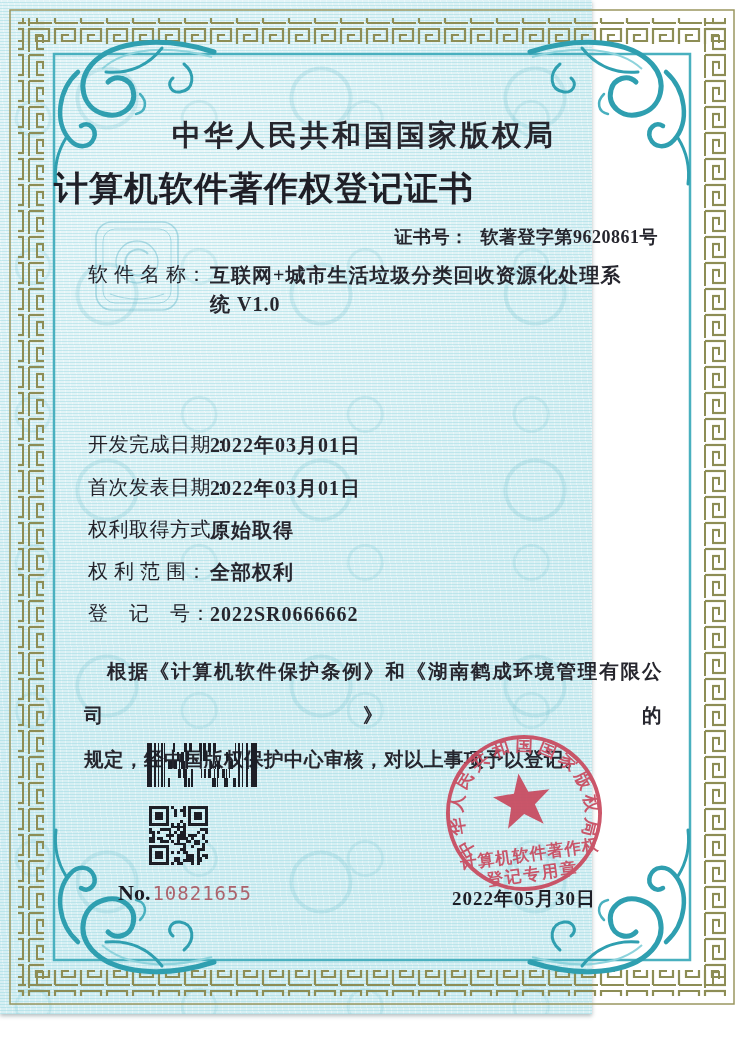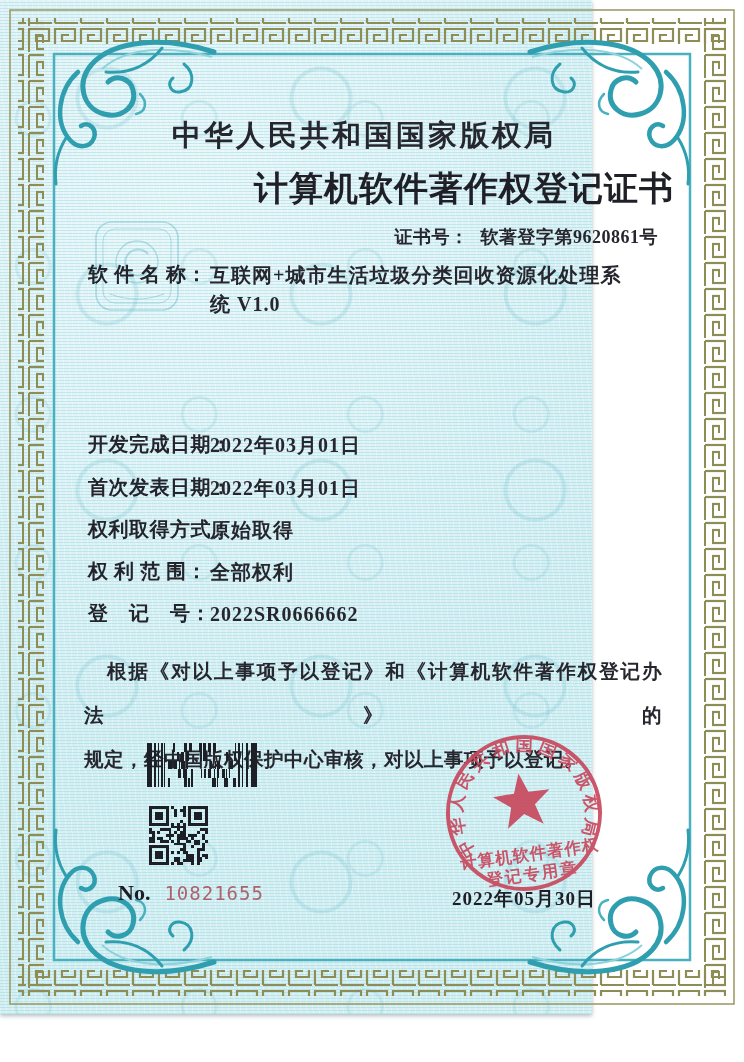--- a/index.html
+++ b/index.html
@@ -29,48 +29,48 @@
   }
   .border-svg{position:absolute;left:0;top:0;z-index:1;}
   .content{position:absolute;left:0;top:0;width:744px;height:1014px;z-index:2;color:#23232b;}
 
   .authority{
     position:absolute;left:54px;width:620px;top:116px;
     text-align:center;font-size:29px;font-weight:700;letter-spacing:3px;color:#26262e;
   }
   .cert-title{
     position:absolute;left:54px;width:620px;top:166px;
-    text-align:right;font-size:34px;font-weight:700;letter-spacing:1px;color:#1f1f27;
+    text-align:left;font-size:34px;font-weight:700;letter-spacing:1px;color:#1f1f27;
   }
   .certno{
     position:absolute;right:86px;top:225px;
     font-size:18px;font-weight:700;letter-spacing:.5px;color:#26262e;white-space:nowrap;
   }
   .certno .lbl{margin-right:12px;margin-left:12px;}
   .field-row{position:absolute;left:88px;white-space:nowrap;}
   .field-row .flabel{
-    display:inline-block;width:118px;font-size:20px;font-weight:700;
+    display:inline-block;width:118px;font-size:20px;font-weight:400;
     letter-spacing:.5px;vertical-align:top;color:#23232b;
   }
   .field-row .fvalue{
     display:inline-block;font-size:20px;font-weight:700;letter-spacing:1px;
     vertical-align:top;color:#26262e;max-width:470px;white-space:normal;line-height:29px;
   }
   .statement{
     position:absolute;left:84px;top:650px;width:578px;
     font-size:19.5px;font-weight:700;color:#26262e;line-height:44px;letter-spacing:.5px;
   }
   .st-line1{text-indent:23px;text-align:justify;text-align-last:justify;}
   .barcode{position:absolute;left:147px;top:743px;width:110px;height:44px;}
   .qrcode{position:absolute;left:149px;top:806px;width:59px;height:59px;}
   .serial{position:absolute;left:118px;top:880px;white-space:nowrap;}
   .serial .no{font-size:22px;font-weight:700;color:#1c1c24;font-family:"Liberation Serif",serif;margin-top:46px;}
   .serial .num{
     font-size:19px;color:#a8555f;font-family:"DejaVu Sans Mono",monospace;
-    letter-spacing:1px;margin-left:14px;opacity:.9;
+    letter-spacing:1px;margin-left:2px;opacity:.9;
   }
   .seal{position:absolute;left:424px;top:713px;width:200px;height:200px;transform:rotate(-8deg);opacity:.92;}
   .issue-date{
     position:absolute;left:452px;top:886px;font-size:19px;font-weight:700;
     letter-spacing:1px;color:#1e1e26;white-space:nowrap;
   }
 </style>
 </head>
 <body>
 
@@ -146,21 +146,21 @@
     <div class="field-row" style="top:558px">
       <span class="flabel">权 利 范 围：</span>
       <span class="fvalue">全部权利</span>
     </div>
     <div class="field-row" style="top:600px">
       <span class="flabel">登　记　号：</span>
       <span class="fvalue">2022SR0666662</span>
     </div>
 
     <div class="statement">
-      <div class="st-line1">根据《对以上事项予以登记》和《计算机软件著作权登记办法》的</div>
+      <div class="st-line1">根据《计算机软件保护条例》和《湖南鹤成环境管理有限公司》的</div>
       <div class="st-line2">规定，经中国版权保护中心审核，对以上事项予以登记。</div>
     </div>
 
     <svg id="barcode-svg" class="barcode" viewBox="0 0 110 44" shape-rendering="crispEdges">
         <rect x="0" y="0" width="5" height="44" fill="#1d1f27"></rect>
         <rect x="7" y="0" width="2" height="44" fill="#1d1f27"></rect>
         <rect x="11" y="0" width="1" height="44" fill="#1d1f27"></rect>
         <rect x="14" y="0" width="2" height="44" fill="#1d1f27"></rect>
         <rect x="17" y="0" width="1" height="44" fill="#1d1f27"></rect>
         <rect x="104" y="0" width="6" height="44" fill="#1d1f27"></rect>

